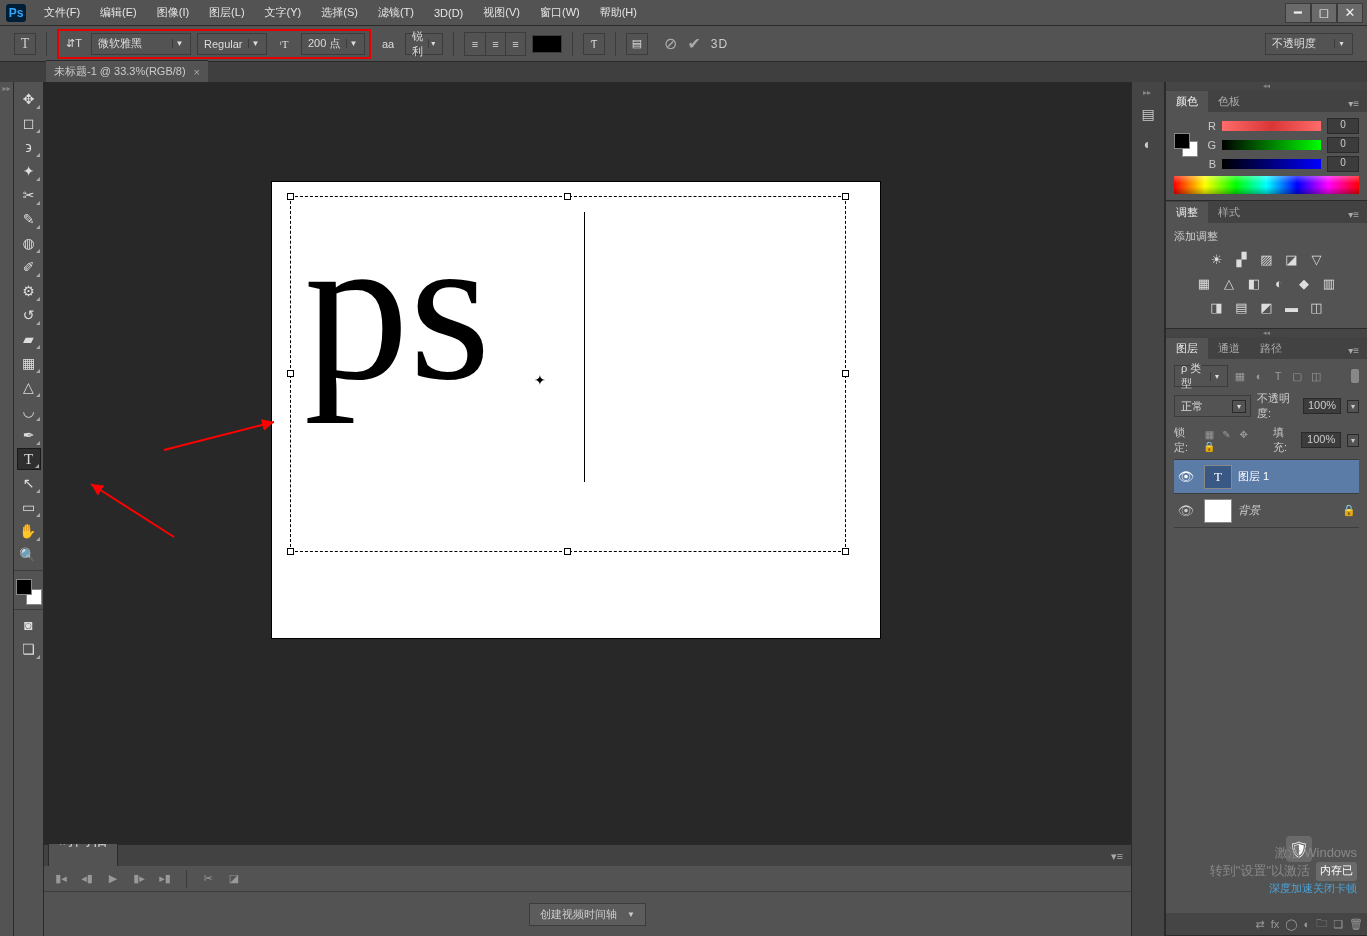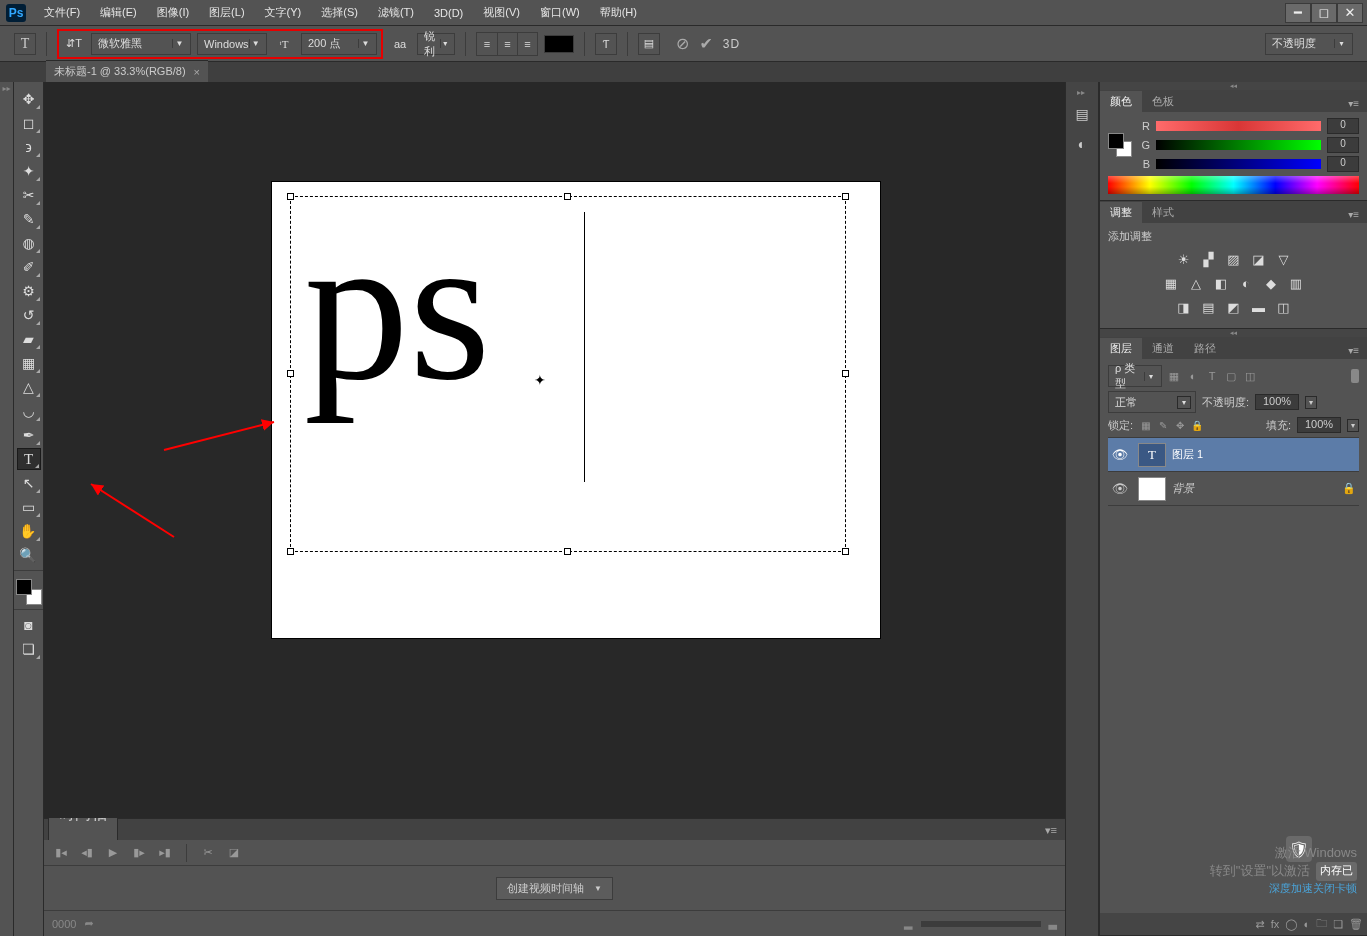--- a/index.html
+++ b/index.html
@@ -18,21 +18,21 @@
 .optionsbar { height: 36px; background: #535353; display: flex; align-items: center; padding: 2px 14px; gap: 6px; border-bottom: 1px solid #2a2a2a; }
 .optionsbar .sep { width: 1px; height: 24px; background: #3c3c3c; margin: 0 4px; }
 .tool-indicator { width: 22px; height: 22px; border: 1px solid #3c3c3c; display: flex; align-items: center; justify-content: center; font-family: Georgia; font-size: 14px; }
 .redbox { border: 2px solid #e60000; padding: 2px 4px; display: flex; align-items: center; gap: 6px; height: 30px; }
 .icon-btn { width: 22px; height: 22px; display: flex; align-items: center; justify-content: center; border: 1px solid transparent; color: #ddd; }
 .icon-btn.bordered { border-color: #3c3c3c; background: #535353; }
 .dropdown { background: #535353; border: 1px solid #3c3c3c; height: 22px; display: flex; align-items: center; padding: 0 4px 0 6px; color: #ddd; font-size: 11px; }
 .dropdown .caret { width: 14px; text-align: center; border-left: 1px solid #3c3c3c; margin-left: auto; font-size: 8px; }
 .dropdown.font { width: 100px; }
 .dropdown.style { width: 70px; }
-.dropdown.size { width: 76px; }
+.dropdown.size { width: 64px; }
 .dropdown.aa { width: 38px; }
 .dropdown.workspace { width: 88px; margin-left: auto; }
 .align-group { display: flex; border: 1px solid #3c3c3c; }
 .align-group .icon-btn { border: 0; width: 20px; }
 .align-group .icon-btn + .icon-btn { border-left: 1px solid #3c3c3c; }
 .color-swatch { width: 30px; height: 18px; background: #000; border: 1px solid #3c3c3c; }
 .commit-group { display: flex; gap: 10px; margin-left: 10px; align-items: center; }
 .commit-group span { font-size: 16px; }
 
 
@@ -85,21 +85,21 @@
 .timeline-track { flex: 1; display: flex; align-items: center; justify-content: center; }
 .timeline-create { background: #5c5c5c; border: 1px solid #3c3c3c; padding: 3px 10px; display: flex; align-items: center; gap: 10px; }
 .timeline-footer { height: 26px; background: #535353; border-top: 1px solid #3c3c3c; display: flex; align-items: center; padding: 0 8px; gap: 8px; color: #888; }
 
 
 .dock-gutter { width: 34px; background: #454545; border-left: 1px solid #2a2a2a; border-right: 1px solid #2a2a2a; display: flex; flex-direction: column; align-items: center; padding-top: 6px; gap: 4px; }
 .dock-gutter .collapse { width: 10px; font-size: 8px; color: #888; }
 .dock-gutter .dicon { width: 26px; height: 26px; display: flex; align-items: center; justify-content: center; color: #ccc; font-size: 14px; border: 1px solid transparent; }
 
 
-.panels { width: 268px; background: #454545; display: flex; flex-direction: column; border-left: 1px solid #2a2a2a; }
+.panels { width: 202px; background: #454545; display: flex; flex-direction: column; border-left: 1px solid #2a2a2a; }
 .panel { border-bottom: 1px solid #2a2a2a; background: #535353; }
 .panel > .collapse-bar { height: 8px; display: flex; justify-content: center; color: #888; font-size: 7px; background: #454545; }
 .panel-tabs { height: 22px; background: #424242; display: flex; align-items: flex-end; }
 .panel-tabs .ptab { padding: 3px 10px; font-size: 11px; background: #424242; color: #aaa; }
 .panel-tabs .ptab.active { background: #535353; color: #eee; }
 .panel-tabs .pmenu { margin-left: auto; padding: 3px 8px; color: #aaa; font-size: 10px; }
 .panel-body { padding: 6px 8px; }
 
 
 .color-panel .row { display: flex; align-items: center; gap: 6px; margin-bottom: 4px; }
@@ -171,21 +171,21 @@
 <div class="optionsbar">
   <div class="tool-indicator">T</div>
   <div class="sep"></div>
   <div class="redbox">
     <div class="icon-btn">⇵T</div>
     <div class="dropdown font">
         <span>微软雅黑</span>
         <span class="caret">▼</span>
       </div>
     <div class="dropdown style">
-        <span>Windows</span>
+        <span>Regular</span>
         <span class="caret">▼</span>
       </div>
     <div class="icon-btn" style="font-family:Georgia;">ᵗT</div>
     <div class="dropdown size">
         <span>200 点</span>
         <span class="caret">▼</span>
       </div>
   </div>
   <div class="icon-btn" style="font-size:11px;">aa</div>
   <div class="dropdown aa">
@@ -310,28 +310,20 @@
         <div class="pbtn">✂</div>
         <div class="pbtn">◪</div>
       </div>
       <div class="timeline-track">
         <div class="timeline-create">
           <span>创建视频时间轴</span>
             <span style="font-size:8px;">▼</span>
         </div>
       </div>
     </div>
-    <div class="timeline-footer">
-      <span>0000</span>
-      <span>➦</span>
-      <span style="flex:1;"></span>
-      <span>▂</span>
-      <span style="width:120px;height:6px;background:#3c3c3c;display:inline-block;"></span>
-      <span>▃</span>
-    </div>
   </div>
 
   <div class="dock-gutter">
     <div class="collapse">▸▸</div>
     <div class="dicon">▤</div>
     <div class="dicon">◐</div>
   </div>
 
   <div class="panels">
 

